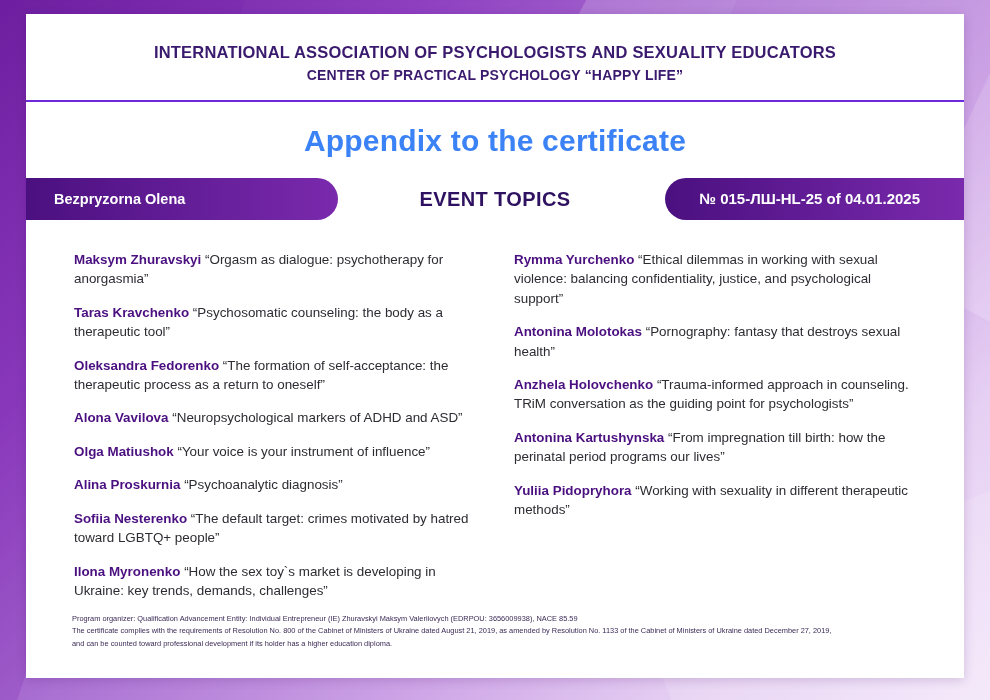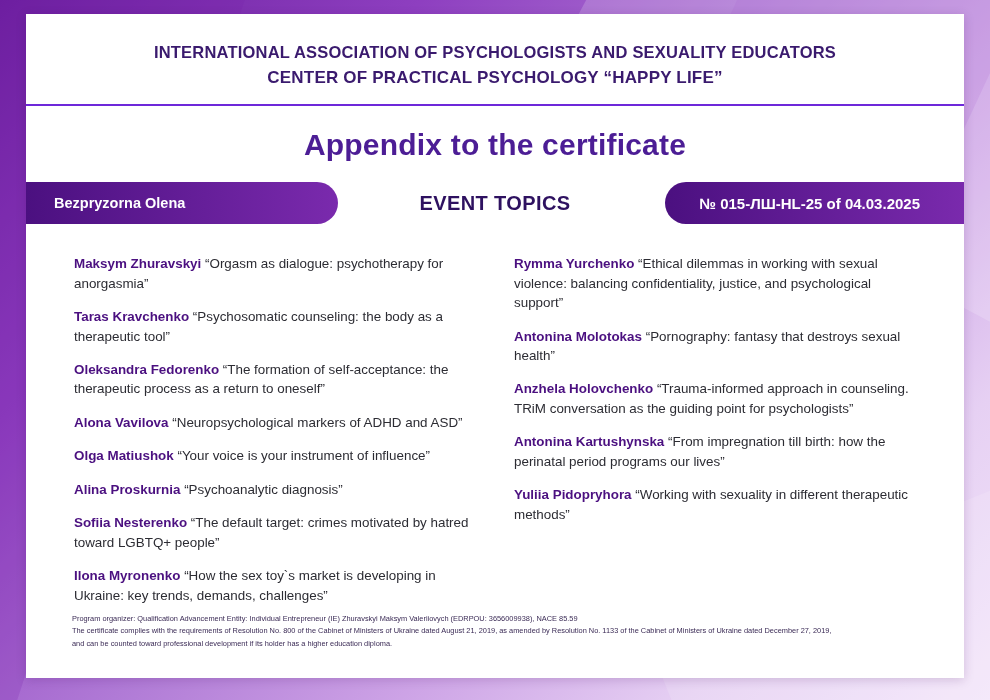--- a/index.html
+++ b/index.html
@@ -70,26 +70,26 @@
     border-bottom: 2px solid #6d28d9;
   }
   .org-line {
     color: #3a1a6e;
     font-weight: bold;
     font-size: 16.5px;
     letter-spacing: 0.2px;
     line-height: 1.5;
   }
   .org-line.second {
-    font-size: 17px;
+    font-size: 14px;
   }
 
   .doc-title {
     text-align: center;
-    color: #4c1d95;
+    color: #3b82f6;
     font-size: 30px;
     font-weight: bold;
     padding: 22px 0 20px 0;
     letter-spacing: 0.2px;
   }
 
   
   .ribbon-row {
     position: relative;
     height: 42px;
@@ -185,21 +185,21 @@
     <div class="org-header">
       <div class="org-line">INTERNATIONAL ASSOCIATION OF PSYCHOLOGISTS AND SEXUALITY EDUCATORS</div>
       <div class="org-line second">CENTER OF PRACTICAL PSYCHOLOGY “HAPPY LIFE”</div>
     </div>
 
     <div class="doc-title">Appendix to the certificate</div>
 
     <div class="ribbon-row">
       <div class="ribbon-center">EVENT TOPICS</div>
       <div class="ribbon left">Bezpryzorna Olena</div>
-      <div class="ribbon right">№ 015-ЛШ-HL-25 of 04.03.2025</div>
+      <div class="ribbon right">№ 015-ЛШ-HL-25 of 04.01.2025</div>
     </div>
 
     <div class="topics">
       <div class="col">
         <div class="topic">
           <span class="speaker">Maksym Zhuravskyi</span>
           <span class="title-text">“Orgasm as dialogue: psychotherapy for anorgasmia”</span>
         </div>
         <div class="topic">
           <span class="speaker">Taras Kravchenko</span>

